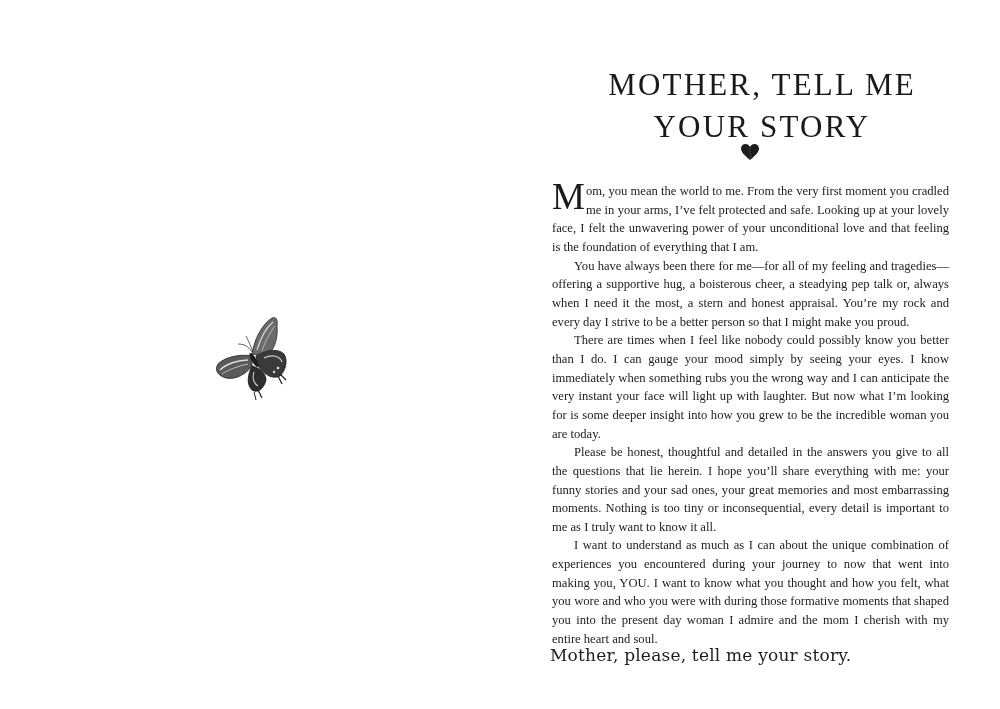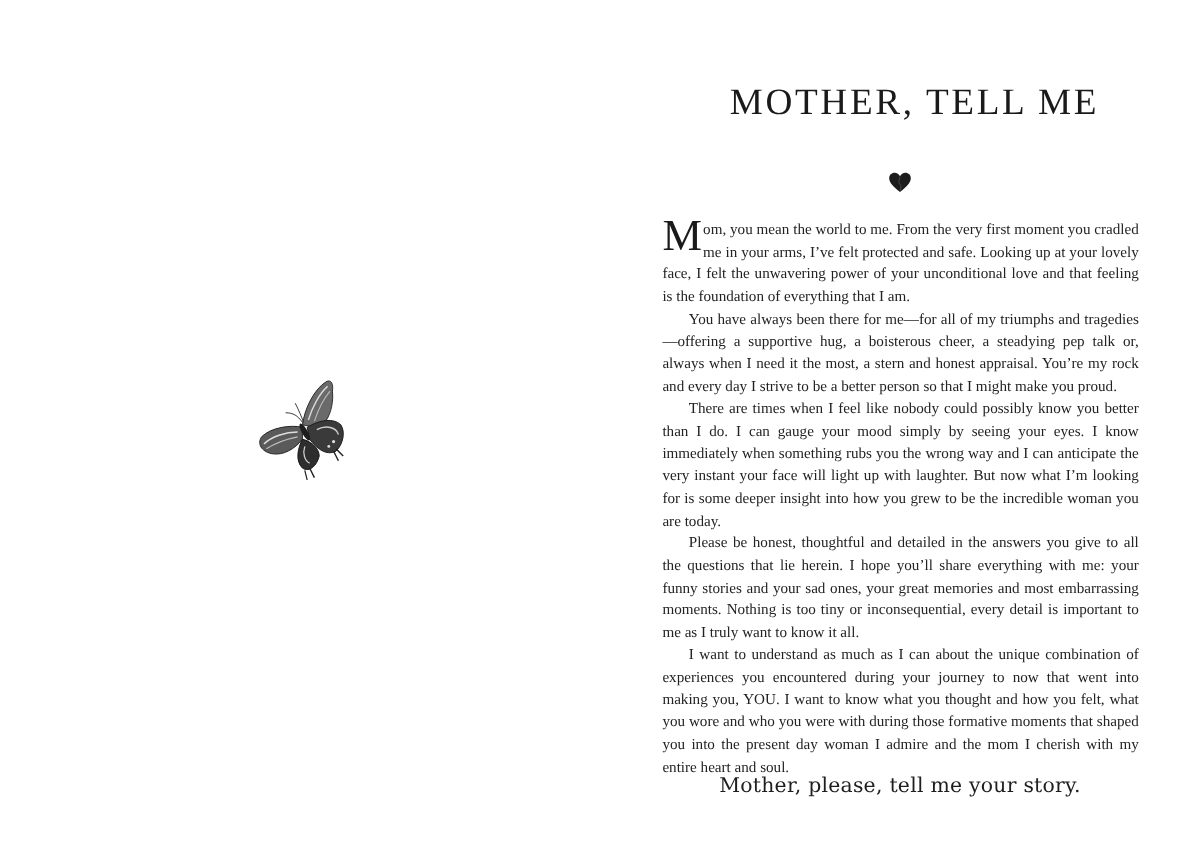--- a/index.html
+++ b/index.html
@@ -84,21 +84,21 @@
       float: left;
       margin: 2px 1px 0 0;
       padding-top: 0;
       color: #1a1a1a;
     }
     .closing {
       position: absolute;
       left: 50px;
       top: 645px;
       width: 400px;
-      text-align: center;
+      text-align: left;
       font-family: "DejaVu Serif", "Liberation Serif", serif;
       font-size: 17px;
       letter-spacing: 0.2px;
       color: #1e1e1e;
     }
   </style>
 </head>
 <body>
 
 <div class="spread">
@@ -129,32 +129,33 @@
       <ellipse cx="42" cy="46" rx="2.4" ry="8" transform="rotate(-30 42 46)" fill="#1e1e1e"></ellipse>
 
       <path d="M40 38 C36 32 32 30 26 30" stroke="#333" stroke-width="0.8" fill="none"></path>
       <path d="M41 38 C38 30 36 26 34 22" stroke="#333" stroke-width="0.8" fill="none"></path>
     </svg>
   </div>
 
   <div class="page-right">
     <h1 class="title">
       <span>MOTHER, TELL ME</span>
+      <span>YOUR STORY</span>
     </h1>
 
     <svg class="heart" viewBox="0 0 20 18" xmlns="http://www.w3.org/2000/svg">
       <path d="M10 17 C4 12 1 9 1 5.5 C1 3 3 1 5.5 1 C7.5 1 9 2.2 10 3.8 C11 2.2 12.5 1 14.5 1 C17 1 19 3 19 5.5 C19 9 16 12 10 17 Z" fill="#1c1c1c"></path>
       <path d="M10 4 L9 9 L11 12 L10 16" stroke="#555" stroke-width="0.6" fill="none"></path>
     </svg>
 
     <div class="body-text">
       <p class="first">
         <span class="dropcap">M</span><span>om, you mean the world to me. From the very first moment you cradled me in your arms, I’ve felt protected and safe. Looking up at your lovely face, I felt the unwavering power of your unconditional love and that feeling is the foundation of everything that I am.</span>
       </p>
-      <p>You have always been there for me—for all of my triumphs and tragedies—offering a supportive hug, a boisterous cheer, a steadying pep talk or, always when I need it the most, a stern and honest appraisal. You’re my rock and every day I strive to be a better person so that I might make you proud.</p>
+      <p>You have always been there for me—for all of my feeling and tragedies—offering a supportive hug, a boisterous cheer, a steadying pep talk or, always when I need it the most, a stern and honest appraisal. You’re my rock and every day I strive to be a better person so that I might make you proud.</p>
       <p>There are times when I feel like nobody could possibly know you better than I do. I can gauge your mood simply by seeing your eyes. I know immediately when something rubs you the wrong way and I can anticipate the very instant your face will light up with laughter. But now what I’m looking for is some deeper insight into how you grew to be the incredible woman you are today.</p>
       <p>Please be honest, thoughtful and detailed in the answers you give to all the questions that lie herein. I hope you’ll share everything with me: your funny stories and your sad ones, your great memories and most embarrassing moments. Nothing is too tiny or inconsequential, every detail is important to me as I truly want to know it all.</p>
       <p>I want to understand as much as I can about the unique combination of experiences you encountered during your journey to now that went into making you, YOU. I want to know what you thought and how you felt, what you wore and who you were with during those formative moments that shaped you into the present day woman I admire and the mom I cherish with my entire heart and soul.</p>
     </div>
 
     <div class="closing">Mother, please, tell me your story.</div>
   </div>
 
 </div>
 

